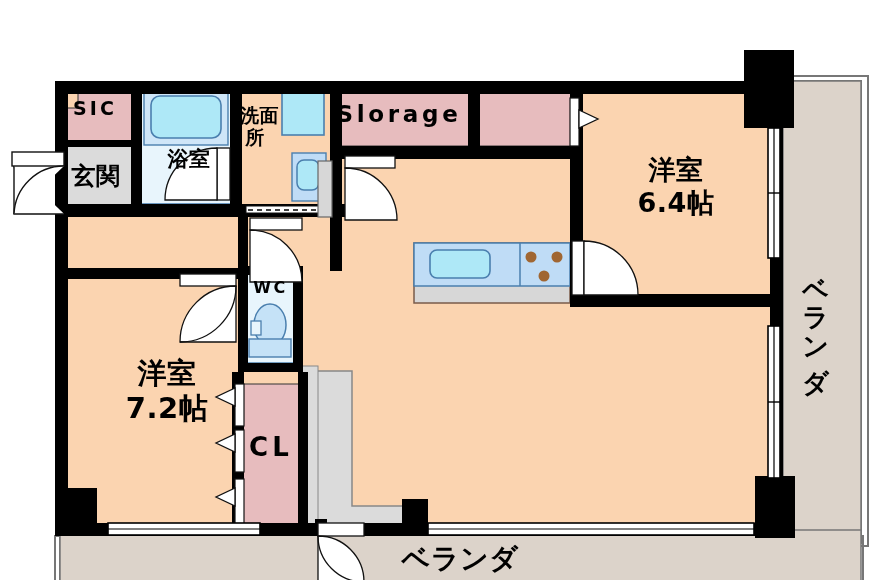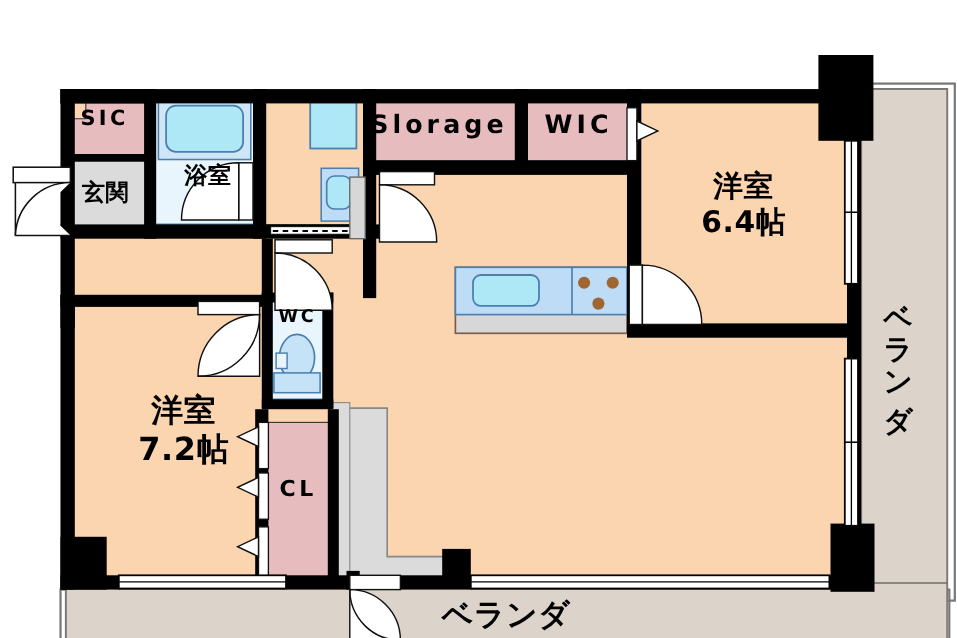--- a/index.html
+++ b/index.html
@@ -263,32 +263,33 @@
       <g>
         <rect x="428" y="487" width="326" height="12" fill="#FFFFFF" stroke="#000" stroke-width="1.6"></rect>
         <line x1="428" y1="493" x2="754" y2="493" stroke="#000" stroke-width="1.2"></line>
       </g>
     </g>
 
   </svg>
 
   <div class="lbl lbl-lat" style="left:60px; top:63px; width:70px; height:34px; font-size:19px;">SIC</div>
 
-  <div class="lbl lbl-jp" style="left:65px; top:128px; width:62px; height:28px; font-size:21px;">玄関</div>
+  <div class="lbl lbl-jp" style="left:65px; top:128px; width:62px; height:28px; font-size:24px;">玄関</div>
 
   <div class="lbl lbl-jp" style="left:158px; top:112px; width:62px; height:28px; font-size:21px;">浴室</div>
 
+  <div class="lbl lbl-jp" style="left:240px; top:68px; width:30px; height:95px; font-size:19px; line-height:1.18;">洗面
+所</div>
 
   <div class="lbl lbl-lat" style="left:336px; top:66px; width:126px; height:34px; font-size:23px;">Slorage</div>
 
-  <div class="lbl lbl-lat" style="left:482px; top:66px; width:88px; height:34px; font-size:23px;">WIC</div>
 
   <div class="lbl lbl-lat" style="left:248px; top:244px; width:45px; height:26px; font-size:16px;">WC</div>
 
-  <div class="lbl lbl-lat" style="left:245px; top:398px; width:52px; height:30px; font-size:20px;">CL</div>
+  <div class="lbl lbl-lat" style="left:245px; top:398px; width:52px; height:30px; font-size:26px;">CL</div>
 
   <div class="lbl lbl-jp" style="left:628px; top:118px; width:96px; height:80px; font-size:27px; line-height:1.22;">洋室
 6.4帖</div>
 
   <div class="lbl lbl-jp" style="left:108px; top:320px; width:118px; height:86px; font-size:29px; line-height:1.22;">洋室
 7.2帖</div>
 
 
   <div class="lbl lbl-jp vert" style="left:795px; top:195px; width:34px; height:175px; font-size:26px;">ベランダ</div>
 

